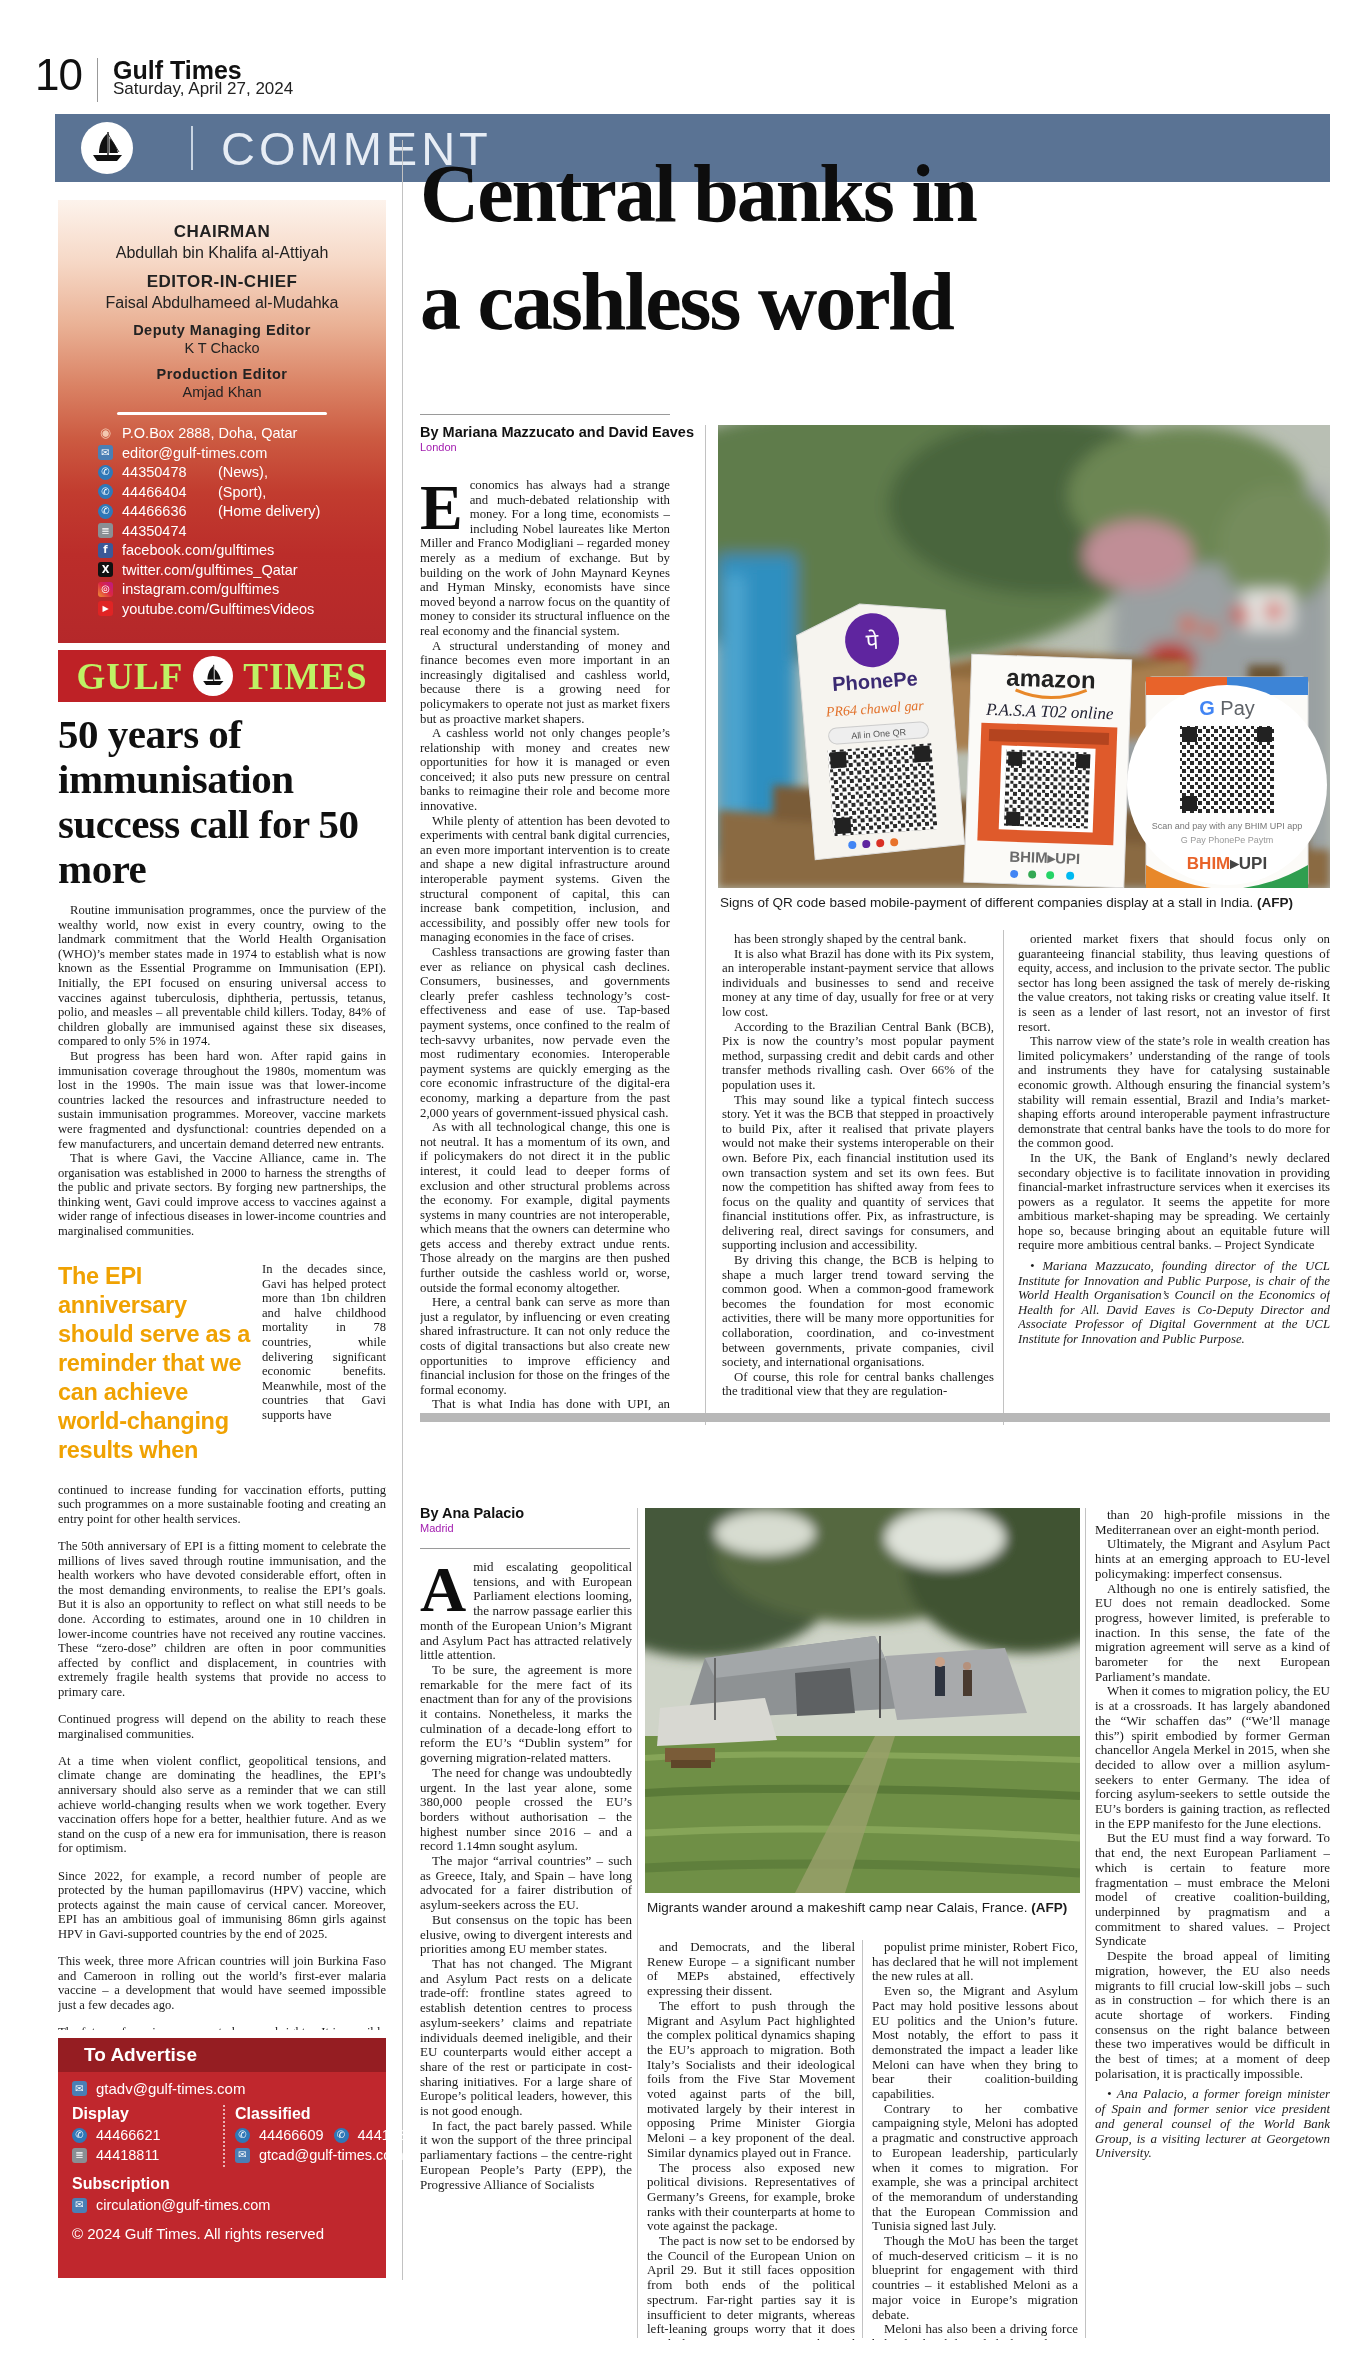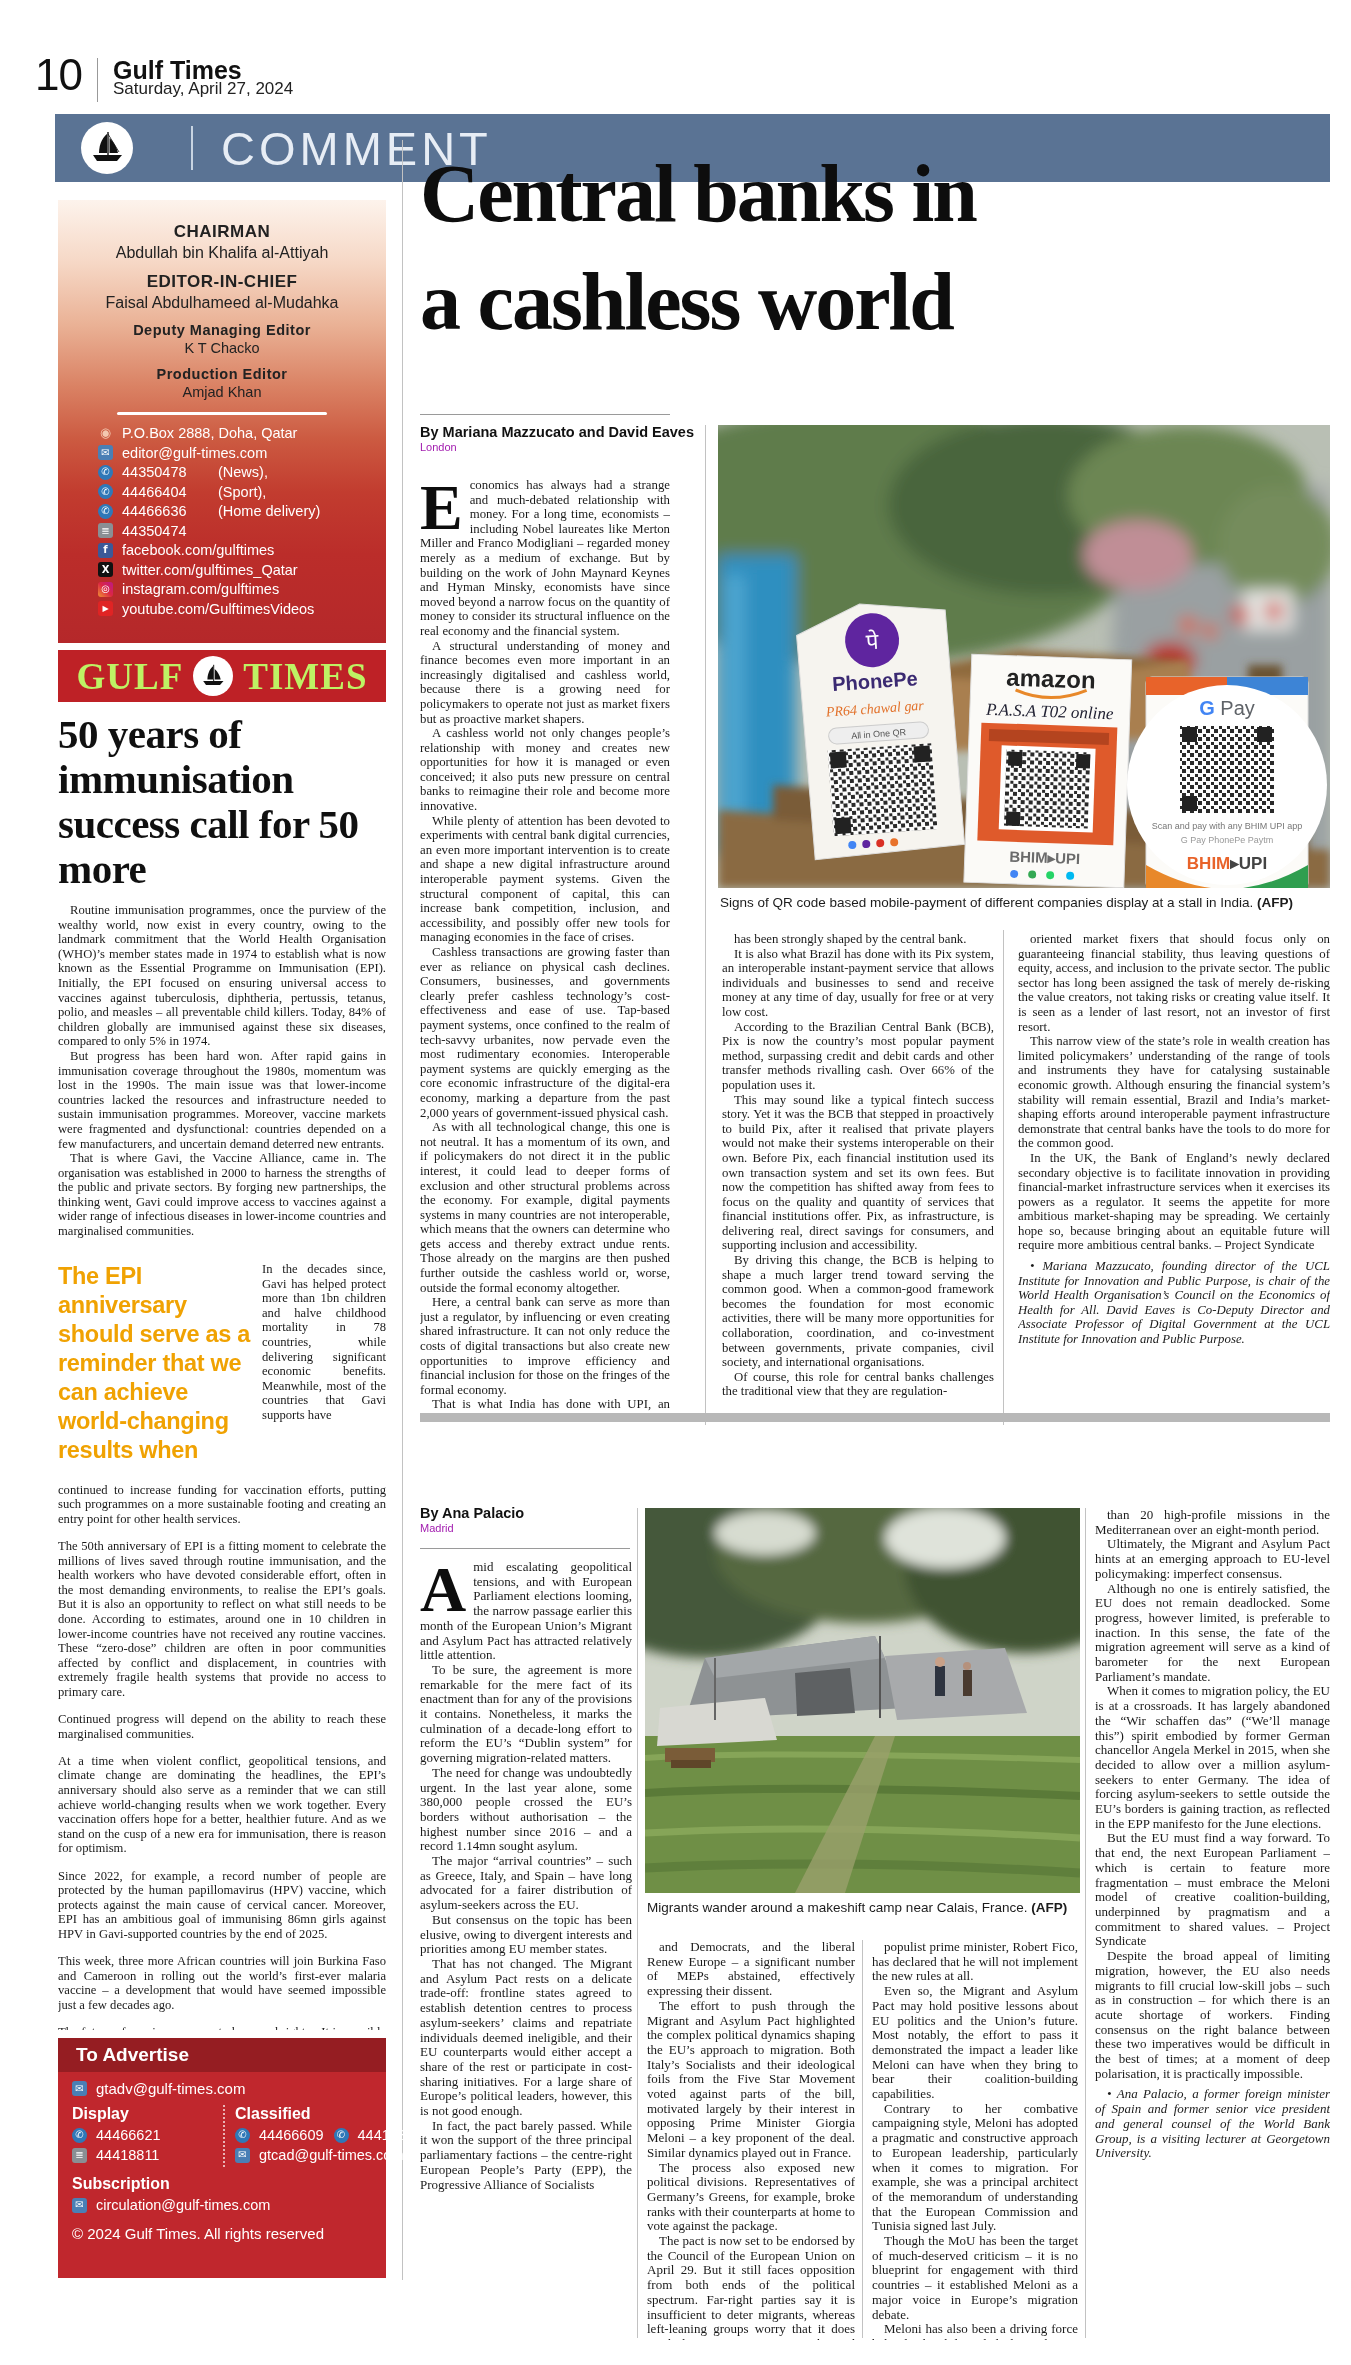--- a/index.html
+++ b/index.html
@@ -67,21 +67,21 @@
   .quote-row{position:absolute;left:58px;top:1262px;width:328px;height:206px;display:flex;overflow:hidden;}
   .pull-quote{width:196px;font-family:"Liberation Sans",sans-serif;font-weight:700;
      font-size:23.5px;line-height:29px;color:#f0a202;letter-spacing:-.3px;}
   .wrap-text{width:124px;margin-left:8px;font-size:12.6px;line-height:14.6px;text-align:justify;}
   .side-body2{position:absolute;left:58px;top:1470px;width:328px;height:560px;overflow:hidden;
      font-size:12.6px;line-height:14.6px;text-align:justify;}
 
   
   .advertise{position:absolute;left:58px;top:2038px;width:328px;height:240px;background:#c0272d;
      font-family:"Liberation Sans",sans-serif;color:#fff;}
-  .adv-head{background:#951d22;height:34px;display:flex;align-items:center;padding-left:18px;
+  .adv-head{background:#951d22;height:34px;display:flex;align-items:center;padding-left:26px;
      font-weight:700;font-size:19px;}
   .adv-body{padding:8px 12px 0 14px;}
   .adv-mail{display:flex;align-items:center;font-size:15px;margin-bottom:8px;}
   .adv-cols{display:flex;}
   .adv-col{width:50%;}
   .adv-col.right{border-left:2px dotted rgba(255,255,255,.65);padding-left:10px;box-sizing:border-box;}
   .adv-label{font-weight:700;font-size:16px;margin-bottom:4px;}
   .adv-row{display:flex;align-items:center;font-size:14.5px;margin-bottom:4px;white-space:nowrap;}
   .adv-sub{margin-top:8px;}
   .adv-copy{margin-top:12px;font-size:15px;}

